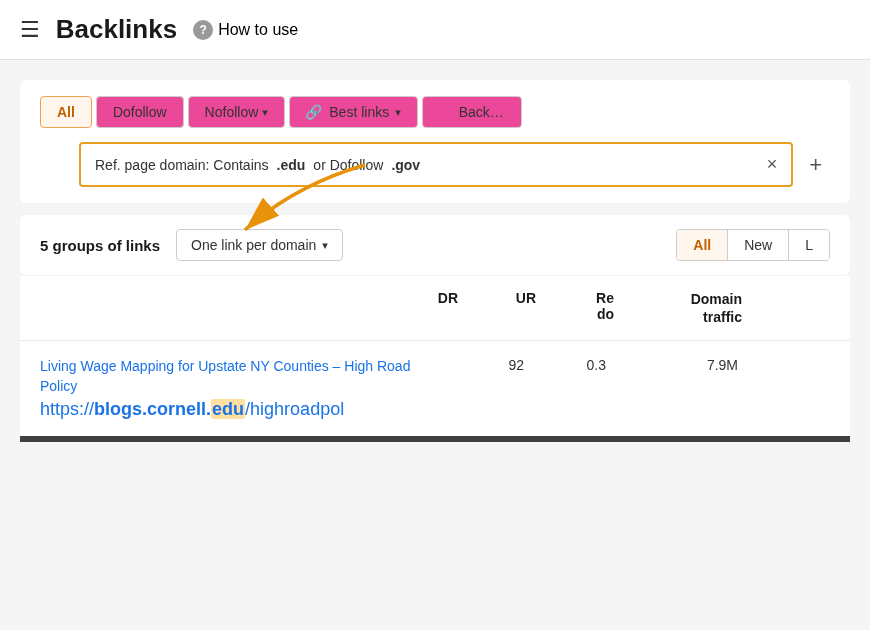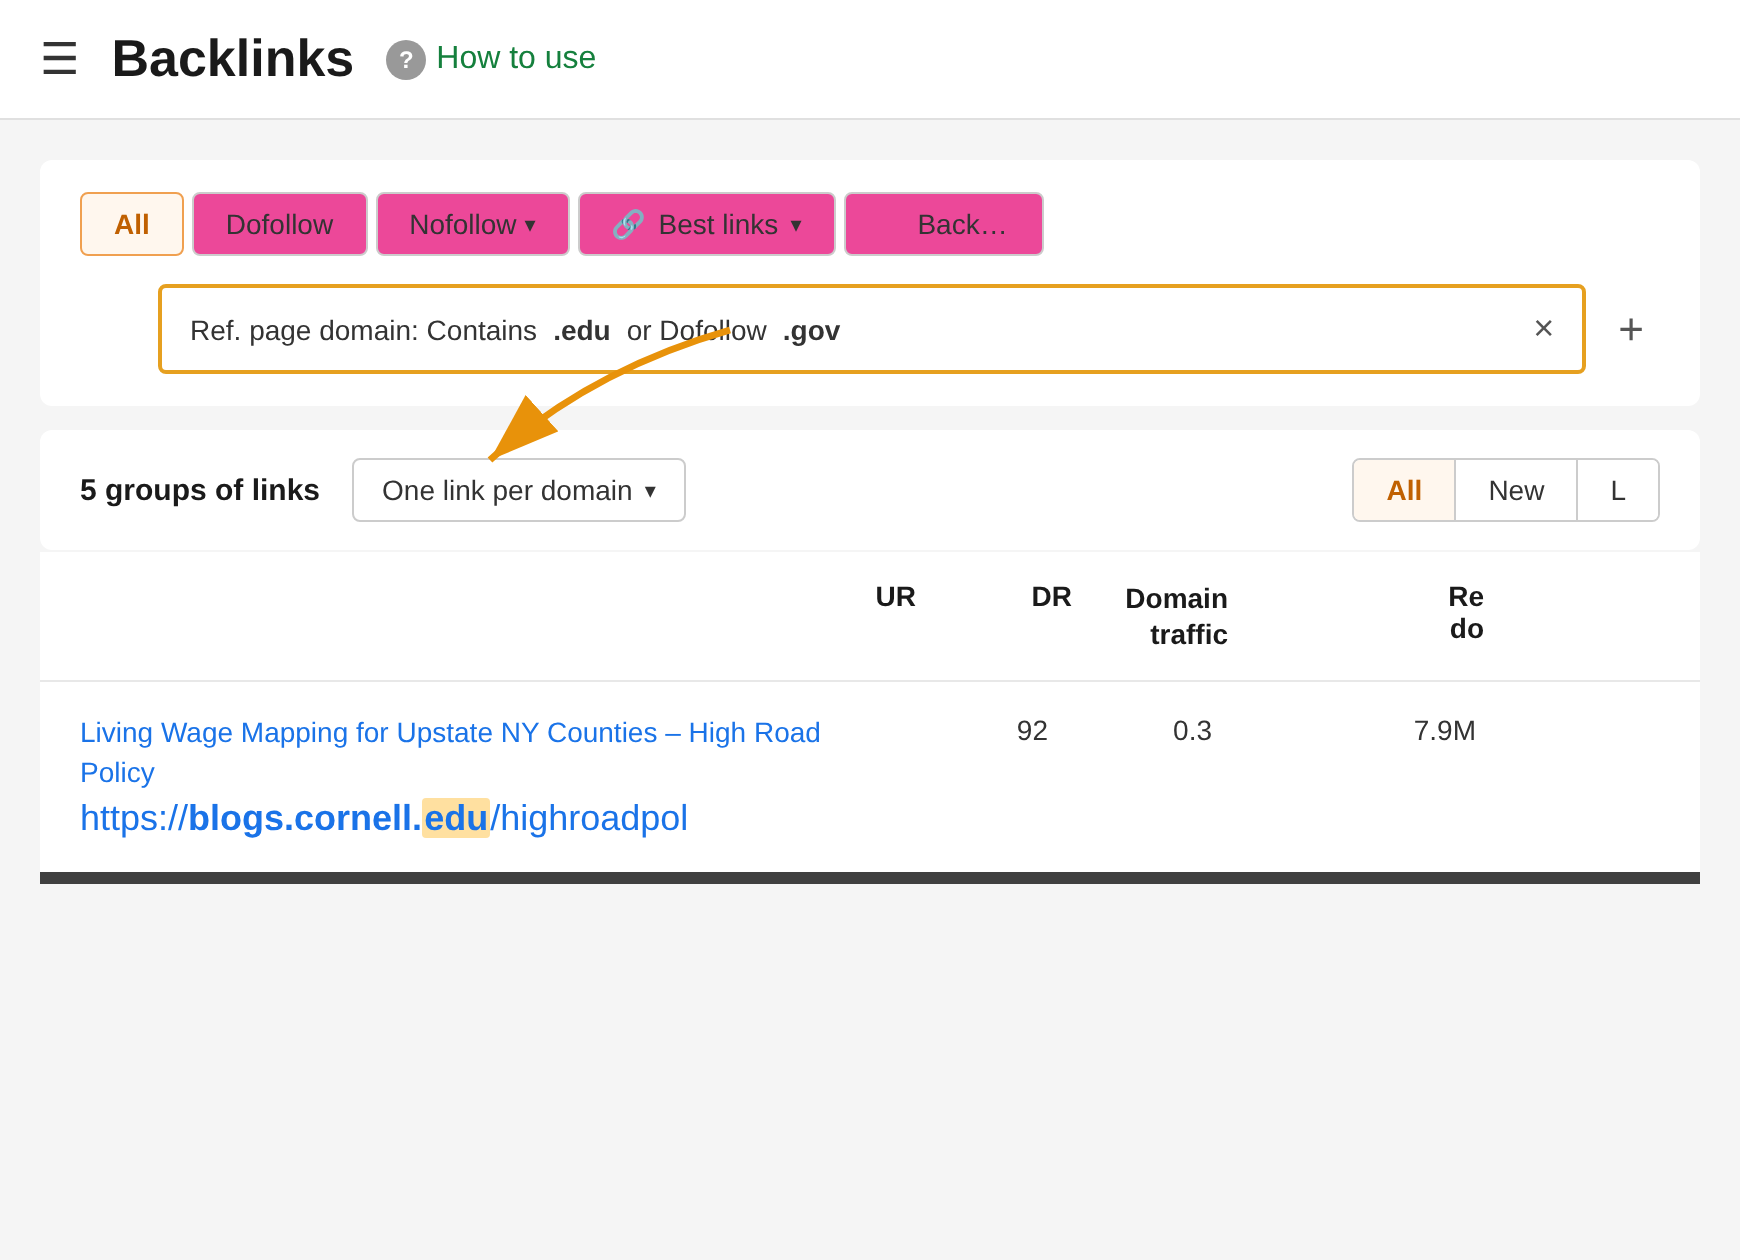--- a/index.html
+++ b/index.html
@@ -45,21 +45,21 @@
       background: #999;
       color: #fff;
       display: flex;
       align-items: center;
       justify-content: center;
       font-size: 12px;
       font-weight: bold;
     }
     .how-to-use-label {
       font-size: 16px;
-      color: #15803d;
+      color: #000000;
     }
 
     
     .main {
       background: #f5f5f5;
       padding: 20px 20px 0 20px;
     }
 
     
     .filter-bar {
@@ -336,24 +336,24 @@
           <polygon points="0 0, 10 3.5, 0 7" fill="#e8920a"></polygon>
         </marker>
       </defs>
       <path d="M 150 10 Q 80 30 30 75" stroke="#e8920a" stroke-width="3.5" fill="none" marker-end="url(#arrowhead)"></path>
     </svg>
   </div>
 
   <div class="table-container">
 
     <div class="table-header">
+      <div class="col-header right">DR</div>
       <div class="col-header right">UR</div>
-      <div class="col-header right">DR</div>
+      <div class="col-header right">Re<br>do</div>
       <div class="col-header domain-traffic">Domain<br>traffic</div>
-      <div class="col-header right">Re<br>do</div>
     </div>
 
     <div class="table-row-data">
       <div class="referring-page-cell">
         <a class="page-title-link" href="#">
           Living Wage Mapping for Upstate NY Counties – High Road Policy
         </a>
         <span class="page-url">
           <span>https://</span><span class="url-bold">blogs.cornell.</span><span class="url-highlight url-bold">edu</span><span>/highroadpol</span>
         </span>

